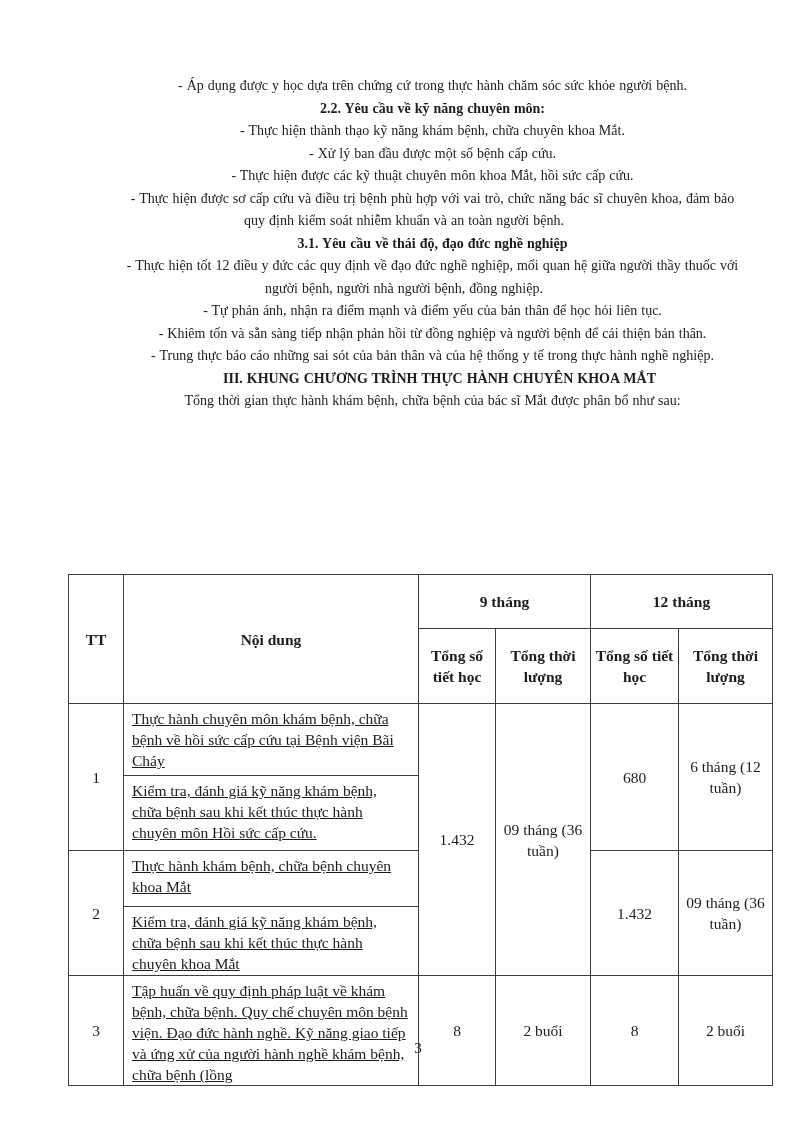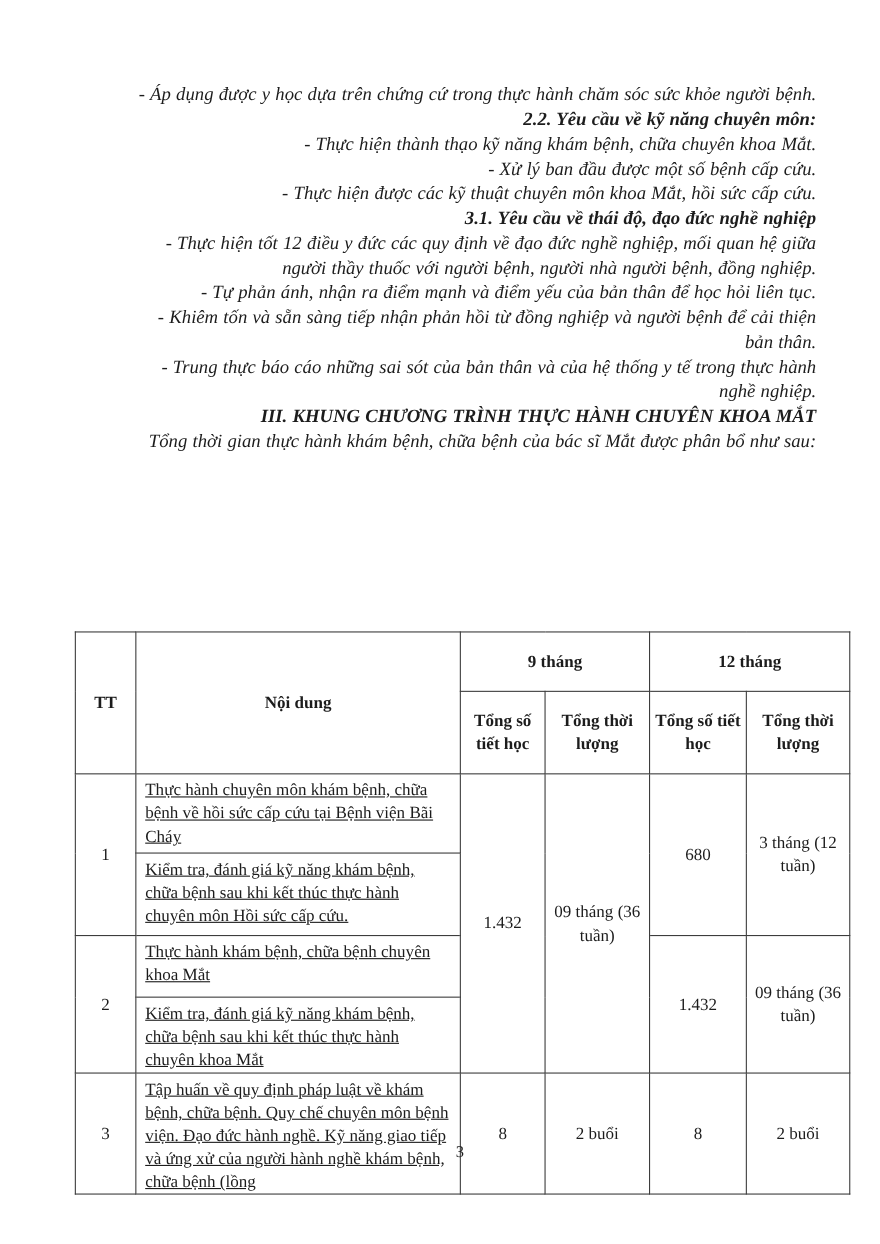--- a/index.html
+++ b/index.html
@@ -13,26 +13,25 @@
     overflow: hidden;
   }
   .content {
     position: absolute;
     left: 66px;
     top: 75px;
     width: 676px;
   }
   .content p {
     margin: 0;
-    font-size: 17px;
+    font-size: 14px;
     line-height: 22.5px;
     text-indent: 57px;
-    text-align: right;
+    text-align: center;
     word-spacing: 0.5px;
-    font-style: italic;
   }
   p.heading { font-weight: bold; }
   p.heading-main { font-weight: bold; text-indent: 71px; }
   table.doc-table {
     position: absolute;
     left: 68px;
     top: 574px;
     width: 704px;
     border-collapse: collapse;
     table-layout: fixed;
@@ -73,20 +72,21 @@
 <body>
 
 <div class="page">
 
   <div class="content">
     <p>- Áp dụng được y học dựa trên chứng cứ trong thực hành chăm sóc sức khỏe người bệnh.</p>
     <p class="heading">2.2. Yêu cầu về kỹ năng chuyên môn:</p>
     <p>- Thực hiện thành thạo kỹ năng khám bệnh, chữa chuyên khoa Mắt.</p>
     <p>- Xử lý ban đầu được một số bệnh cấp cứu.</p>
     <p>- Thực hiện được các kỹ thuật chuyên môn khoa Mắt, hồi sức cấp cứu.</p>
+    <p>- Thực hiện được sơ cấp cứu và điều trị bệnh phù hợp với vai trò, chức năng bác sĩ chuyên khoa, đảm bảo quy định kiểm soát nhiễm khuẩn và an toàn người bệnh.</p>
     <p class="heading">3.1. Yêu cầu về thái độ, đạo đức nghề nghiệp</p>
     <p>- Thực hiện tốt 12 điều y đức các quy định về đạo đức nghề nghiệp, mối quan hệ giữa người thầy thuốc với người bệnh, người nhà người bệnh, đồng nghiệp.</p>
     <p>- Tự phản ánh, nhận ra điểm mạnh và điểm yếu của bản thân để học hỏi liên tục.</p>
     <p>- Khiêm tốn và sẵn sàng tiếp nhận phản hồi từ đồng nghiệp và người bệnh để cải thiện bản thân.</p>
     <p>- Trung thực báo cáo những sai sót của bản thân và của hệ thống y tế trong thực hành nghề nghiệp.</p>
     <p class="heading-main">III. KHUNG CHƯƠNG TRÌNH THỰC HÀNH CHUYÊN KHOA MẮT</p>
     <p>Tổng thời gian thực hành khám bệnh, chữa bệnh của bác sĩ Mắt được phân bổ như sau:</p>
   </div>
 
   <table class="doc-table">
@@ -110,21 +110,21 @@
         <td class="hc">Tổng thời lượng</td>
         <td class="hc">Tổng số tiết học</td>
         <td class="hc">Tổng thời lượng</td>
       </tr>
       <tr style="height:72px">
         <td class="cc" rowspan="2">1</td>
         <td class="cl">Thực hành chuyên môn khám bệnh, chữa bệnh về hồi sức cấp cứu tại Bệnh viện Bãi Cháy</td>
         <td class="cc" rowspan="4">1.432</td>
         <td class="cc" rowspan="4">09 tháng (36 tuần)</td>
         <td class="cc" rowspan="2">680</td>
-        <td class="cc" rowspan="2">3 tháng (12 tuần)</td>
+        <td class="cc" rowspan="2">6 tháng (12 tuần)</td>
       </tr>
       <tr style="height:75px">
         <td class="cl">Kiểm tra, đánh giá kỹ năng khám bệnh, chữa bệnh sau khi kết thúc thực hành chuyên môn Hồi sức cấp cứu.</td>
       </tr>
       <tr style="height:56px">
         <td class="cc" rowspan="2">2</td>
         <td class="cl">Thực hành khám bệnh, chữa bệnh chuyên khoa Mắt</td>
         <td class="cc" rowspan="2">1.432</td>
         <td class="cc" rowspan="2">09 tháng (36 tuần)</td>
       </tr>

